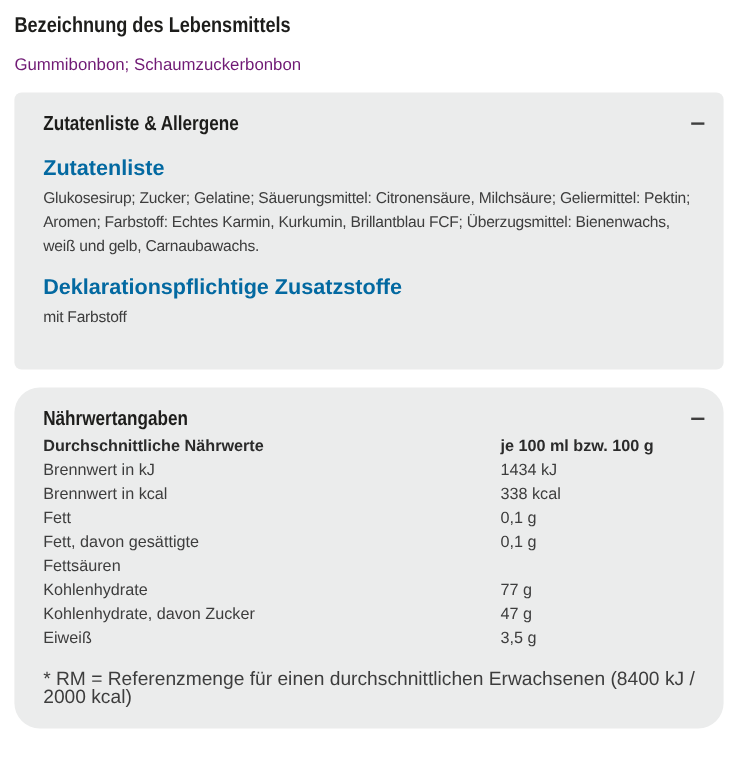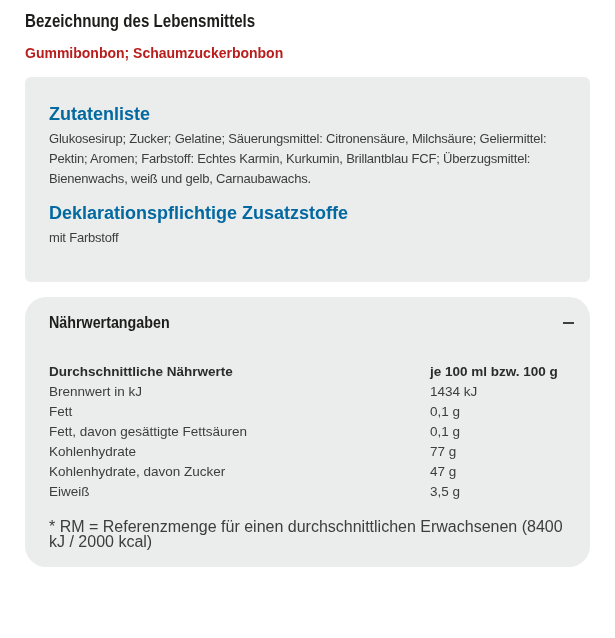--- a/index.html
+++ b/index.html
@@ -3,59 +3,65 @@
 <meta charset="utf-8">
 <style>
   html,body{margin:0;padding:0;}
   body{
     width:615px;height:638px;overflow:hidden;
     background:#ffffff;
     font-family:"Liberation Sans",sans-serif;
     color:#3d3d3d;
     -webkit-font-smoothing:antialiased;
   }
-  .wrap{padding:0 25px;}
+  .wrap{padding:0 12px;}
 
   
   .page-title{margin:10px 0 0;font-size:18px;line-height:22px;color:#1d1d1b;font-weight:700;}
   .cond{display:inline-block;transform:scaleX(.84);transform-origin:0 50%;white-space:nowrap;}
-  .product-name{margin:12px 0 0;font-size:14px;line-height:18px;color:#b91c1c;font-weight:bold;}
+  .product-name{margin:12px 0 0;font-size:14px;line-height:18px;color:#701a75;}
 
   
   .card{background:#ebecec;border-radius:6px;margin-top:15px;padding:13px 24px 0;box-sizing:border-box;}
   .card-head{display:flex;justify-content:space-between;align-items:center;height:26px;cursor:pointer;}
   .card-title{margin:0;font-size:17px;line-height:24px;color:#1d1d1b;font-weight:700;}
   .minus{width:11px;height:2px;background:#3f3f3f;margin-right:-8px;flex:none;}
 
   
   .sub-head{font-size:18px;font-weight:700;color:#0369a1;margin:15px 0 0;line-height:18px;}
   .sub-text{font-size:13px;letter-spacing:-0.2px;line-height:20px;margin:6px 0 0;}
   .card-ingredients{padding-bottom:34px;}
 
   
-  .ntable{margin-top:26px;font-size:13.5px;}
+  .ntable{font-size:13.5px;}
   .nheader,.nrow{display:flex;line-height:20px;}
   .nheader{font-weight:700;color:#2b2b2b;}
   .lbl{flex:none;width:381px;padding-right:16px;box-sizing:border-box;}
   .val{flex:1;}
   .nrows .nrow:nth-child(4) .lbl span{display:inline-block;max-width:178px;}
   .footnote{font-size:16px;line-height:15px;margin:17px 0 0;}
   .card-nutrition{padding-bottom:18px;border-radius:21px;}
 </style>
 </head>
 <body>
 
 <div class="wrap">
 
   <h1 class="page-title">
     <span class="cond">Bezeichnung des Lebensmittels</span>
   </h1>
   <p class="product-name">Gummibonbon; Schaumzuckerbonbon</p>
 
   <section class="card card-ingredients">
+    <header class="card-head">
+      <h2 class="card-title">
+        <span class="cond">Zutatenliste &amp; Allergene</span>
+      </h2>
+      <span class="minus"></span>
+    </header>
     <div>
       <h3 class="sub-head">Zutatenliste</h3>
       <p class="sub-text">Glukosesirup; Zucker; Gelatine; Säuerungsmittel: Citronensäure, Milchsäure; Geliermittel: Pektin; Aromen; Farbstoff: Echtes Karmin, Kurkumin, Brillantblau FCF; Überzugsmittel: Bienenwachs, weiß und gelb, Carnaubawachs.</p>
       <h3 class="sub-head">Deklarationspflichtige Zusatzstoffe</h3>
       <p class="sub-text">mit Farbstoff</p>
     </div>
   </section>
 
   <section class="card card-nutrition">
     <header class="card-head">
@@ -67,20 +73,24 @@
 
     <div class="ntable">
       <div class="nheader">
         <div class="lbl">Durchschnittliche Nährwerte</div>
         <div class="val">je 100 ml bzw. 100 g</div>
       </div>
       <div class="nrows">
         <div class="nrow">
           <div class="lbl"><span>Brennwert in kJ</span></div>
           <div class="val">1434 kJ</div>
+        </div>
+        <div class="nrow">
+          <div class="lbl"><span>Brennwert in kcal</span></div>
+          <div class="val">338 kcal</div>
         </div>
         <div class="nrow">
           <div class="lbl"><span>Fett</span></div>
           <div class="val">0,1 g</div>
         </div>
         <div class="nrow">
           <div class="lbl"><span>Fett, davon gesättigte Fettsäuren</span></div>
           <div class="val">0,1 g</div>
         </div>
         <div class="nrow">

